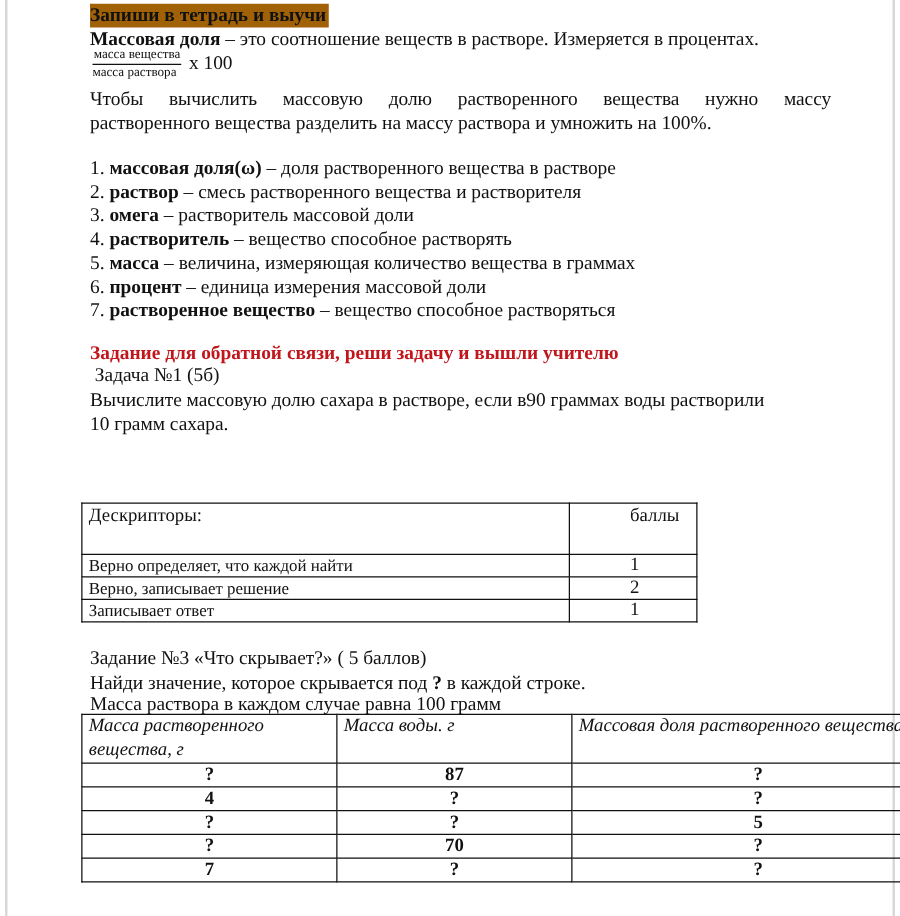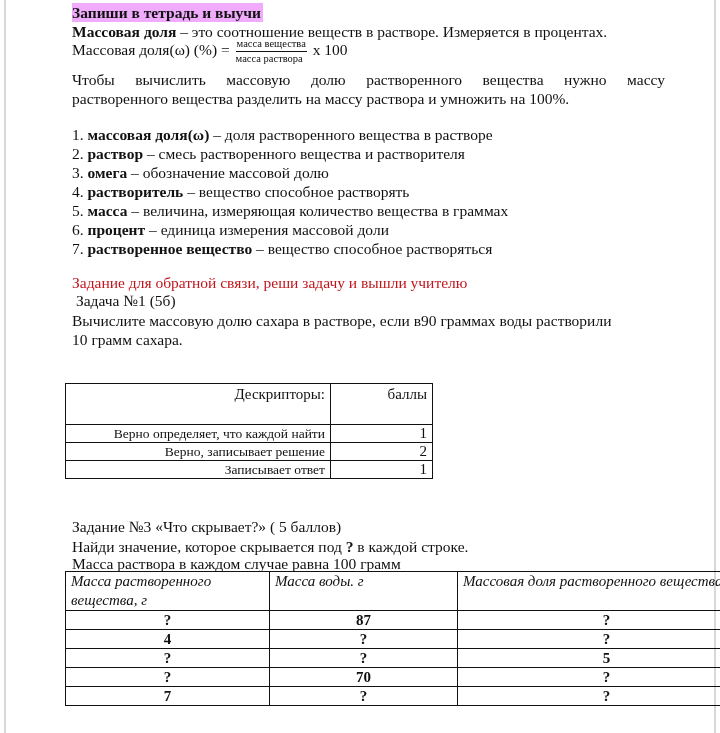--- a/index.html
+++ b/index.html
@@ -6,29 +6,29 @@
   body {
     width: 720px; height: 733px; background: #ffffff; overflow: hidden;
     position: relative;
     font-family: "Liberation Serif", "DejaVu Serif", serif;
     color: #111111;
   }
   .frame-left { position: absolute; left: 4px; top: 0; width: 2px; height: 733px; background: #d8d8d8; }
   .frame-right { position: absolute; left: 714px; top: 0; width: 2px; height: 733px; background: #d8d8d8; }
   .page { position: absolute; left: 72px; top: 0; width: 595px; }
   .line { font-size: 15.5px; line-height: 19px; white-space: nowrap; }
-  .heading-hl { background: #f0abfc; font-weight: bold; display: inline-block; padding: 0 2px 0 0; }
+  .heading-hl { background: #a16207; font-weight: bold; display: inline-block; padding: 0 2px 0 0; }
   .b { font-weight: bold; }
   .just { text-align: justify; text-align-last: justify; white-space: normal; }
   .frac { display: inline-block; vertical-align: middle; text-align: left; font-size: 10.5px; line-height: 12px; margin: 0 2px; }
   .frac .num { display: block; border-bottom: 1px solid #111; padding: 0 1px 1px; }
   .frac .den { display: block; padding-top: 1px; }
-  .red { color: #c0161c; font-weight: normal; }
+  .red { color: #c0161c; font-weight: bold; }
   table { border-collapse: collapse; }
-  .t1 { position: absolute; left: 65px; top: 383px; width: 368px; font-size: 13.5px; text-align: right; }
+  .t1 { position: absolute; left: 65px; top: 402px; width: 493px; font-size: 13.5px; }
   .t1 td { border: 1.5px solid #111; padding: 0 5px; height: 17px; line-height: 17px; vertical-align: top; }
   .t1 td.pts { width: 48px; font-size: 15px; padding-left: 48px; }
   .t1 tr.hdr td { height: 38px; font-size: 15px; padding-top: 2px; }
   .t2 { position: absolute; left: 65px; top: 571px; width: 691px; font-size: 15px; }
   .t2 td { border: 1.5px solid #111; height: 18px; line-height: 18px; text-align: center; font-weight: bold; padding: 0; }
   .t2 tr.hdr td { font-weight: normal; font-style: italic; text-align: left; vertical-align: top; height: 38px; line-height: 19px; padding: 0 5px; }
 </style>
 </head>
 <body>
 
@@ -38,35 +38,34 @@
 <div class="page">
   <div class="line" style="position:absolute; top:3px;">
     <span class="heading-hl">Запиши в тетрадь и выучи</span>
   </div>
 
   <div class="line" style="position:absolute; top:22px;">
     <span class="b">Массовая доля</span><span> – это соотношение веществ в растворе. Измеряется в процентах.</span>
   </div>
 
   <div class="line" style="position:absolute; top:38px;">
-    <span>Массовая доля(ω) (%) =</span>
     <span class="frac">
       <span class="num">масса вещества</span>
       <span class="den">масса раствора</span>
     </span>
     <span>х 100</span>
   </div>
 
   <div class="line just" style="position:absolute; top:70px; width:593px;">Чтобы вычислить массовую долю растворенного вещества нужно массу</div>
   <div class="line" style="position:absolute; top:89px;">растворенного вещества разделить на массу раствора и умножить на 100%.</div>
 
   <div style="position:absolute; top:125px;">
     <div class="line"><span>1.</span> <span class="b">массовая доля(ω)</span><span> – доля растворенного вещества в растворе</span></div>
     <div class="line"><span>2.</span> <span class="b">раствор</span><span> – смесь растворенного вещества и растворителя</span></div>
-    <div class="line"><span>3.</span> <span class="b">омега</span><span> – обозначение массовой долю</span></div>
+    <div class="line"><span>3.</span> <span class="b">омега</span><span> – растворитель массовой доли</span></div>
     <div class="line"><span>4.</span> <span class="b">растворитель</span><span> – вещество способное растворять</span></div>
     <div class="line"><span>5.</span> <span class="b">масса</span><span> – величина, измеряющая количество вещества в граммах</span></div>
     <div class="line"><span>6.</span> <span class="b">процент</span><span> – единица измерения массовой доли</span></div>
     <div class="line"><span>7.</span> <span class="b">растворенное вещество</span><span> – вещество способное растворяться</span></div>
   </div>
 
   <div class="line red" style="position:absolute; top:273px;">Задание для обратной связи, реши задачу и вышли учителю</div>
   <div class="line" style="position:absolute; top:291px; white-space:pre;"> Задача №1 (5б)</div>
   <div class="line" style="position:absolute; top:311px;text-align:center;">Вычислите массовую долю сахара в растворе, если в90 граммах воды растворили</div>
   <div class="line" style="position:absolute; top:330px;">10 грамм сахара.</div>

